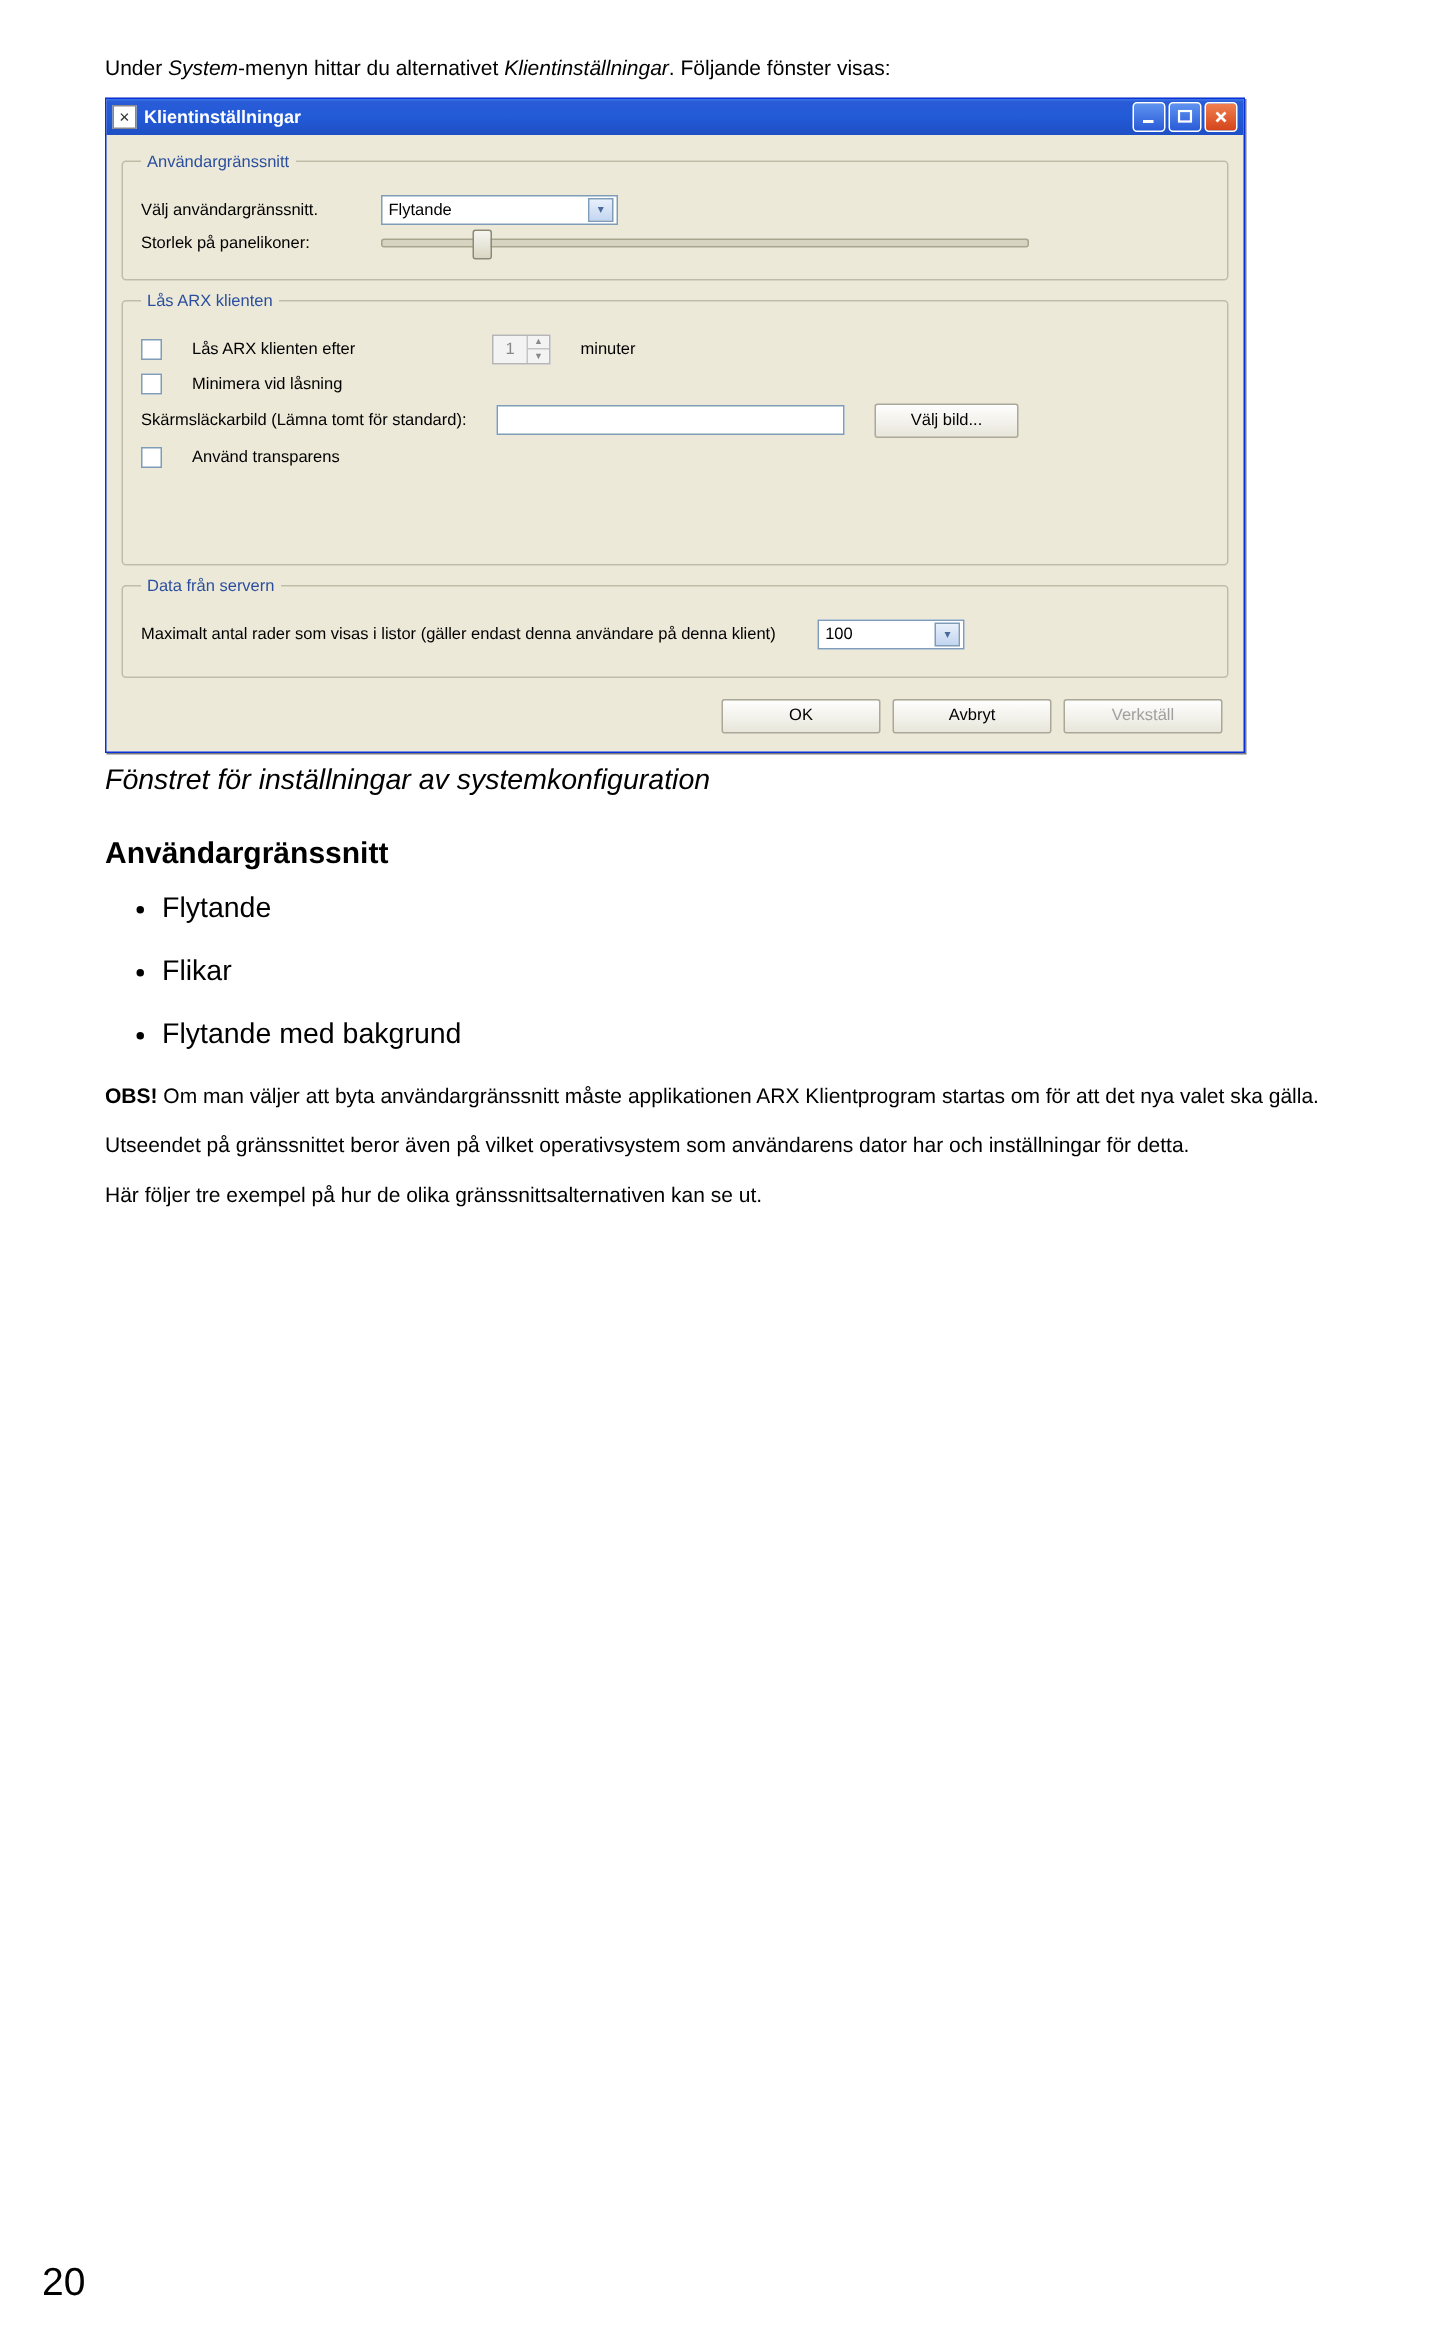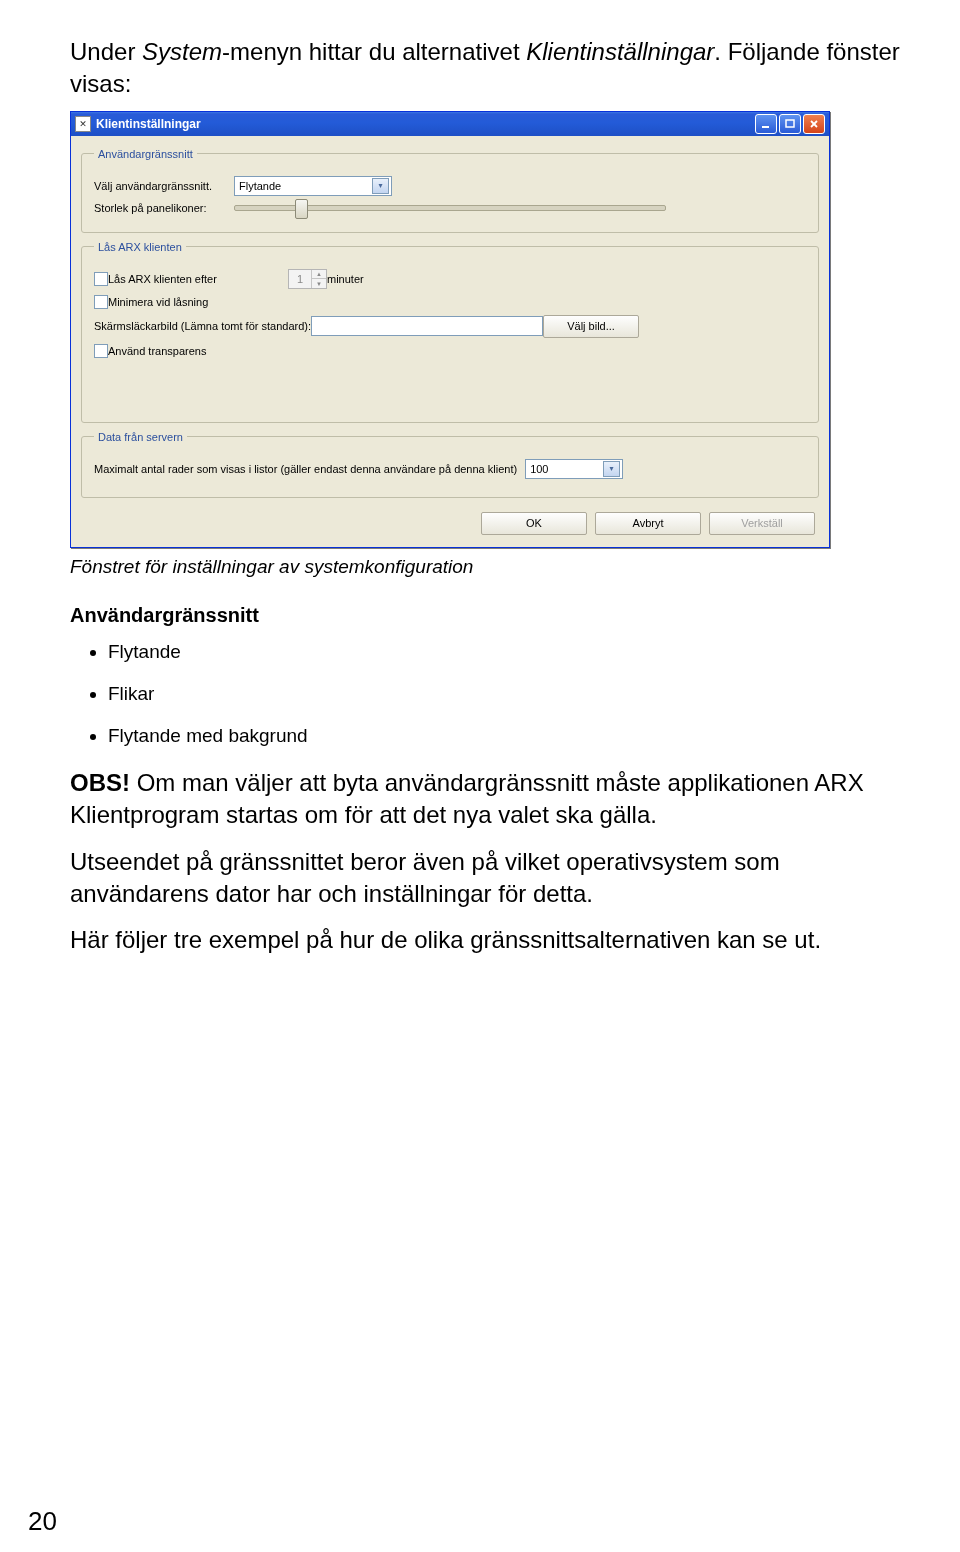--- a/index.html
+++ b/index.html
@@ -16,21 +16,21 @@
     width: 960px;
     min-height: 1552px;
     position: relative;
   }
   h2.section-title {
     font-size: 22px;
     font-weight: 700;
     margin: 0 0 4px 0;
   }
   .body-text {
-    font-size: 24px;
+    font-size: 14px;
     line-height: 1.35;
     margin: 0 0 6px 0;
   }
   .italic { font-style: italic; }
   .bold { font-weight: 700; }
   .screenshot-wrap {
     margin: 10px 0 6px 0;
   }
   .caption {
     font-style: italic;
@@ -128,21 +128,21 @@
   fieldset.grp legend {
     font-size: 11px;
     color: #2b4f9e;
     padding: 0 4px;
   }
   .row {
     display: flex;
     align-items: center;
     margin: 6px 0;
     font-size: 11px;
-    gap: 0;
+    gap: 20px;
   }
   .lbl {
     white-space: nowrap;
   }
   .combo {
     display: inline-flex;
     align-items: center;
     border: 1px solid #7f9db9;
     background: #fff;
     height: 18px;

